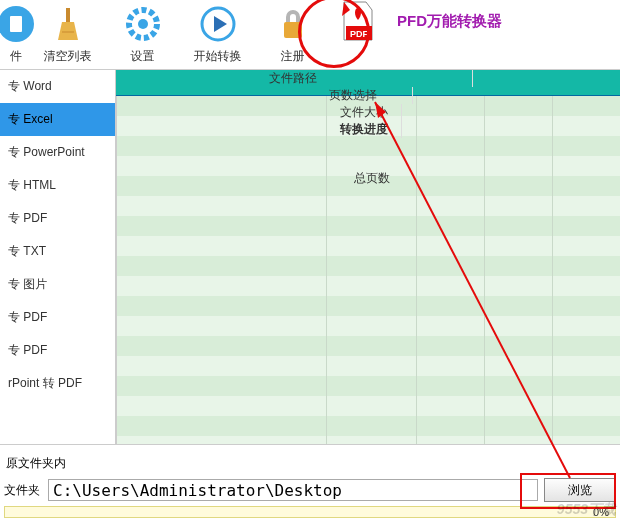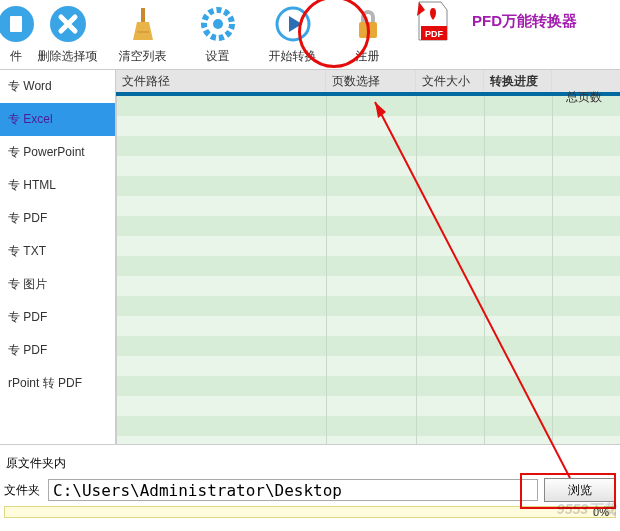--- a/index.html
+++ b/index.html
@@ -11,24 +11,24 @@
   .tb-label { font-size: 12px; color: #333; margin-top: 2px; }
 
   .circle-red { position: absolute; border: 3px solid #E40B0B; border-radius: 50%; pointer-events: none; }
 
   .brand { display: flex; align-items: center; gap: 6px; margin-left: 8px; }
   .brand-text { color: #a21caf; font-weight: bold; font-size: 15px; margin-left: 13px; }
 
   .main { display: flex; height: 375px; border-bottom: 1px solid #ccc; }
   .sidebar { width: 116px; border-right: 1px solid #ccc; }
   .side-item { padding: 8px 8px; color: #333; cursor: pointer; }
-  .side-item.active { background: #2F97E8; color: #4c1d95; }
+  .side-item.active { background: #2F97E8; color: #000000; }
 
   .table-wrap { flex: 1; position: relative; }
-  .table-head { display: flex; background: #e5e5e5; border-bottom: 4px solid #0369a1; height: 26px; align-items: center; font-size: 12px; color: #333; }
+  .table-head { display: flex; background: #14b8a6; border-bottom: 1px solid #0369a1; height: 26px; align-items: center; font-size: 12px; color: #333; flex-direction: column; }
   .th { border-right: 1px solid #ddd; padding: 0 6px; height: 100%; display: flex; align-items: center; }
   .th:last-child { border-right: none; }
   .th1 { width: 210px; }
   .th2 { width: 90px; }
   .th3 { width: 68px; }
   .th4 { width: 68px; font-weight: bold; }
   .th5 { width: 56px; justify-content: flex-end; margin-top: 32px; }
 
   .table-body { height: 348px; background: repeating-linear-gradient(#D8EDD8 0 20px, #E8F5E8 20px 40px); border-left: 1px solid #ccc; }
   .tb-grid { position: absolute; top: 26px; bottom: 0; left: 0; right: 0; pointer-events: none; }
@@ -54,29 +54,20 @@
 
 <div class="toolbar">
   <div class="tb-item" style="width:28px">
     <div class="tb-icon-wrap">
       <svg width="40" height="40">
           <circle cx="20" cy="20" r="18" fill="#3AA5E6"></circle>
           <rect x="14" y="12" width="12" height="16" fill="#fff" rx="1"></rect>
         </svg>
     </div>
     <span class="tb-label">件</span>
-  </div>
-  <div class="tb-item">
-    <div class="tb-icon-wrap">
-      <svg width="40" height="40">
-          <circle cx="20" cy="20" r="18" fill="#3AA5E6"></circle>
-          <path d="M13 13 L27 27 M27 13 L13 27" stroke="#fff" stroke-width="5" stroke-linecap="round"></path>
-        </svg>
-    </div>
-    <span class="tb-label">删除选择项</span>
   </div>
   <div class="tb-item">
     <div class="tb-icon-wrap">
       <svg width="40" height="40">
           <path d="M20 4 L20 18" stroke="#C98A2E" stroke-width="4"></path>
           <path d="M14 18 L26 18 L30 36 L10 36 Z" fill="#E8B44A"></path>
           <path d="M14 28 L26 28" stroke="#C98A2E" stroke-width="1"></path>
         </svg>
     </div>
     <span class="tb-label">清空列表</span>

